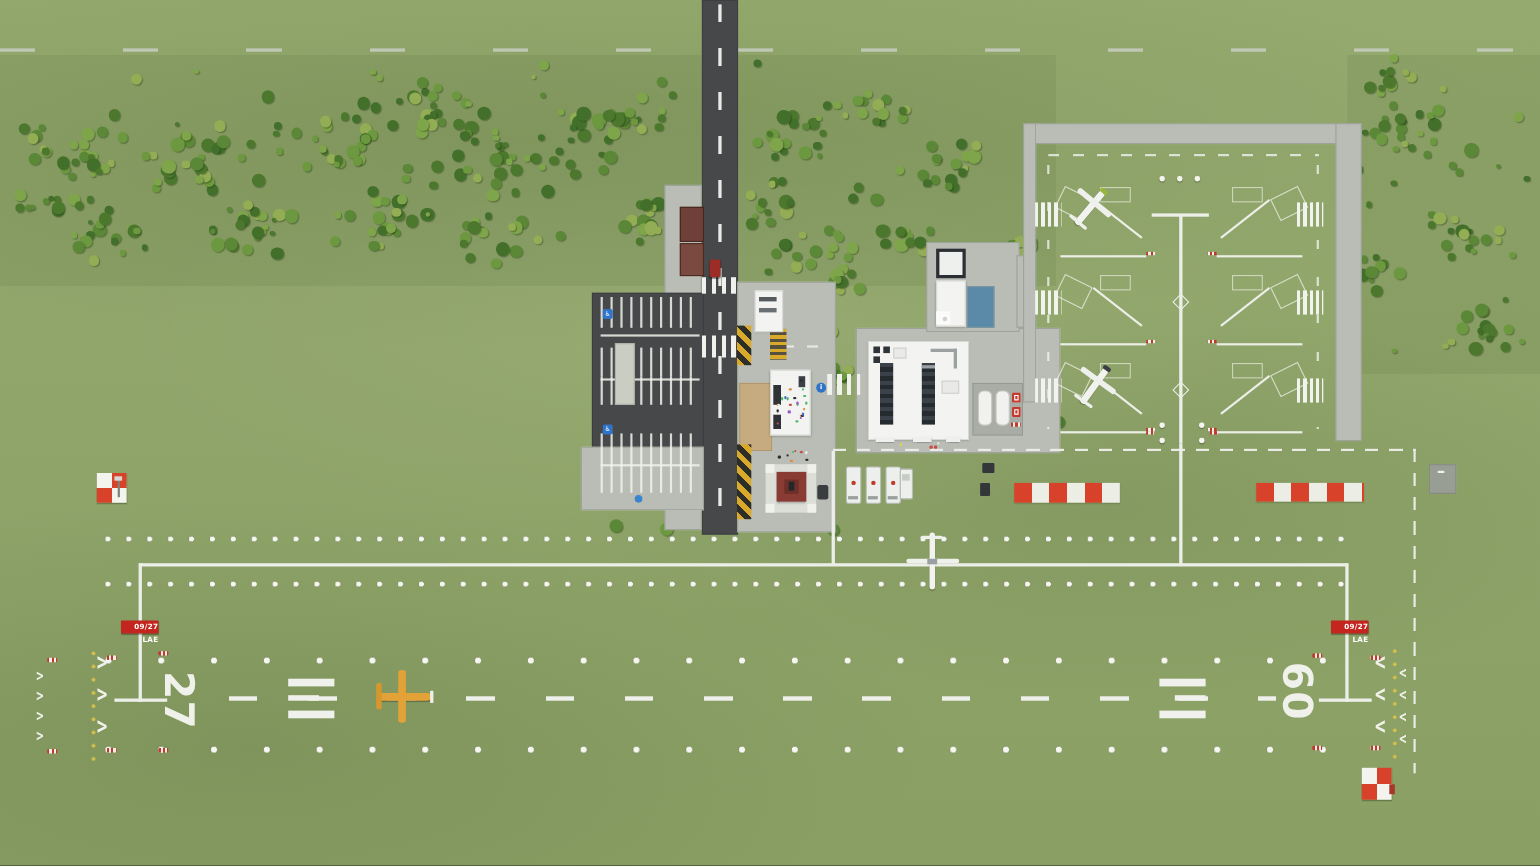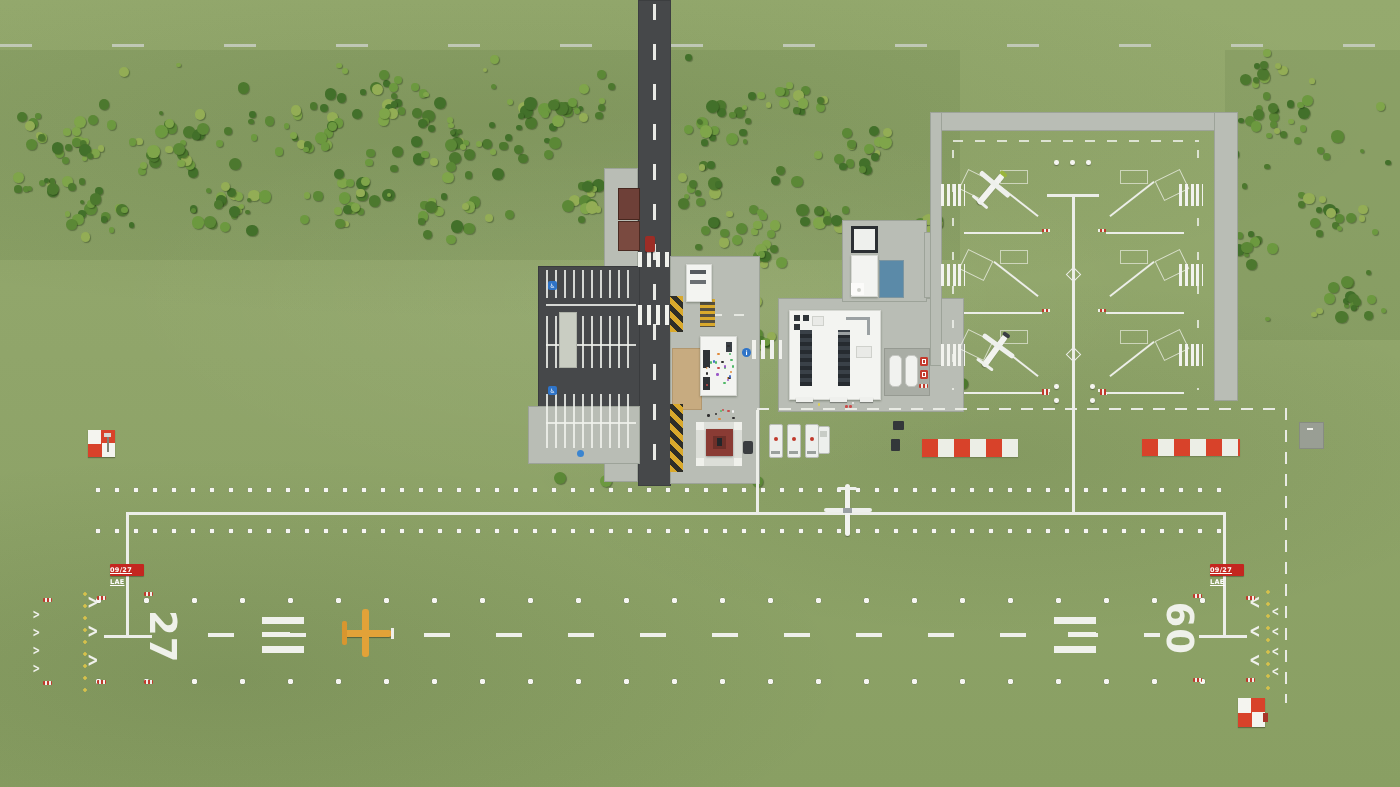--- a/index.html
+++ b/index.html
@@ -28,21 +28,21 @@
     background-image:radial-gradient(circle at 3px 3px,#f6f6f1 0 2.2px,rgba(110,120,100,.45) 2.6px,transparent 3px);}
   .lrow.rw{height:7px;background-size:48px 7px;
     background-image:radial-gradient(circle at 3.5px 3.5px,#f6f6f1 0 2.6px,rgba(110,120,100,.45) 3px,transparent 3.4px);}
   .ydots{position:absolute;width:4px;background-repeat:repeat-y;background-size:4px 12px;
     background-image:radial-gradient(circle at 2px 2px,#d6c14b 0 1.5px,transparent 1.9px);}
   .zebra{position:absolute;background:repeating-linear-gradient(90deg,#f0f1ec 0 4px,transparent 4px 9px);}
   .hz{position:absolute;width:24px;height:22px;background:repeating-linear-gradient(90deg,#f2f3ee 0 3px,transparent 3px 5.8px);}
   .chk{position:absolute;background:conic-gradient(#d8422a 0 25%,#f4f4ef 0 50%,#d8422a 0 75%,#f4f4ef 0 100%);box-shadow:0 1px 1px rgba(0,0,0,.3);}
   .chkstrip{position:absolute;background:repeating-linear-gradient(90deg,#d8422a 0 16px,#eceee6 16px 32px);box-shadow:0 1px 1px rgba(0,0,0,.15);}
   .ml{position:absolute;width:9px;height:4px;border-radius:1px;background:repeating-linear-gradient(90deg,#c0392b 0 2px,#f0f0ea 2px 4px);}
-  .sign{position:absolute;background:#c4261f;color:#fff;font:bold 6.5px "DejaVu Sans",sans-serif;text-align:left;line-height:12px;letter-spacing:.3px;border-radius:1px;box-shadow:0 1px 1px rgba(0,0,0,.3);text-decoration:underline;}
+  .sign{position:absolute;background:#c4261f;color:#fff;font:bold 6.5px "DejaVu Sans",sans-serif;text-align:right;line-height:12px;letter-spacing:.3px;border-radius:1px;box-shadow:0 1px 1px rgba(0,0,0,.3);}
   .rwnum{position:absolute;color:#eff1ea;font:bold 37px "DejaVu Sans",sans-serif;letter-spacing:1px;}
   .chev{position:absolute;color:#f0f1ec;font:bold 16px "DejaVu Sans Mono",monospace;transform:scaleY(1.35);}
   .chev.sm{font-size:11px;}
   .hazard{position:absolute;background:repeating-linear-gradient(45deg,#d9a92c 0 5px,#2e2e28 5px 10px);}
   .truck{position:absolute;background:#edefec;border:1px solid #b9bdb7;border-radius:2px;}
 </style>
 </head>
 <body>
 
 <div id="stage">

